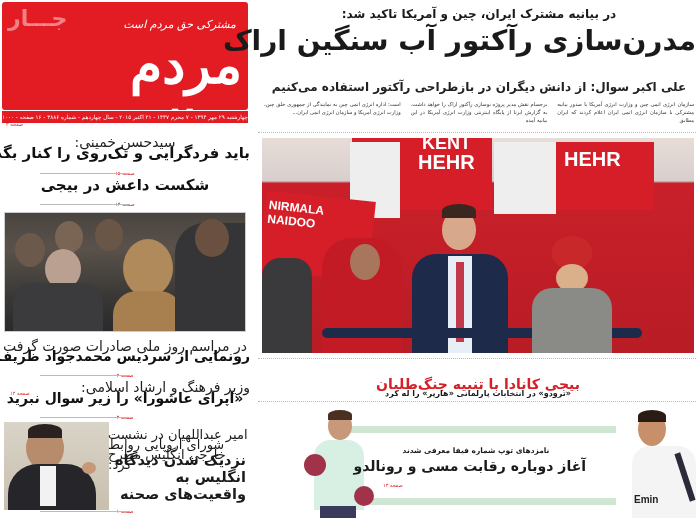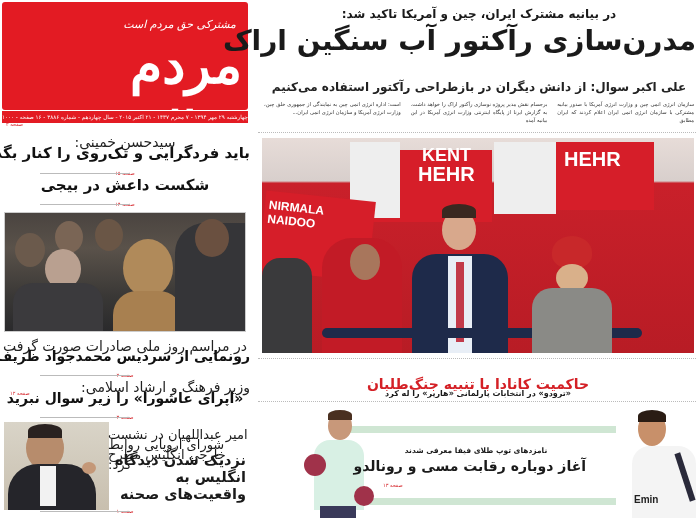--- a/index.html
+++ b/index.html
@@ -66,20 +66,21 @@
   .sports .band { position: absolute; left: 80px; right: 80px; height: 7px; background: #cfe6d3; }
   .s-kicker { position: absolute; right: 110px; top: 42px; width: 220px; font-size: 7.5px; font-weight: bold; text-align: center; }
   .s-head { position: absolute; right: 110px; top: 54px; width: 220px; font-size: 14px; font-weight: bold; text-align: center; white-space: nowrap; }
   .s-pageref { position: absolute; left: 125px; top: 78px; font-size: 5px; color: #d42026; }
 </style>
 </head>
 <body>
 
 <div class="left-col">
   <div class="masthead">
+    <div class="watermark">جـــار</div>
     <div class="slogan">مشترکی حق مردم است</div>
     <div class="logo">مردم سالاری</div>
   </div>
   <div class="dateline">چهارشنبه ۲۹ مهر ۱۳۹۴ - ۷ محرم ۱۴۳۷ - ۲۱ اکتبر ۲۰۱۵ - سال چهاردهم - شماره ۳۸۸۶ - ۱۶ صفحه - ۱۰۰۰ تومان</div>
 
   <div class="kicker k1">سیدحسن خمینی:</div>
   <div class="head h1a">باید فردگرایی و تک‌روی را کنار بگذاریم</div>
   <div class="pageref p1">صفحه ۱۵</div>
   <div class="head h1b">شکست داعش در بیجی</div>
   <div class="pageref p2">صفحه ۱۴</div>
@@ -123,21 +124,21 @@
 <div class="r-body">
   <p>سازمان انرژی اتمی چین و وزارت انرژی آمریکا با صدور بیانیه مشترکی با سازمان انرژی اتمی ایران اعلام کردند که ایران مطابق</p>
   <p>برجسام نقش مدیر پروژه نوسازی رآکتور اراک را خواهد داشت. به گزارش ایرنا از پایگاه اینترنتی وزارت انرژی آمریکا در این بیانیه آمده</p>
   <p>است: اداره انرژی اتمی چین به نمایندگی از جمهوری خلق چین، وزارت انرژی آمریکا و سازمان انرژی اتمی ایران...</p>
 </div>
 <div class="r-pageref">صفحه ۲</div>
 <div class="dotsep" style="top:132px;"></div>
 
 <div class="photo-trudeau">
   <div style="position:absolute;left:0;top:0;width:432px;height:215px;background:linear-gradient(180deg,#e7dcd8 0%,#d8cfcc 20%,#c9202a 21%,#b81c25 100%);"></div>
-  <div class="sign" style="left:90px;top:12px;width:140px;height:72px;">
+  <div class="sign" style="left:90px;top:0;width:140px;height:72px;">
     <div style="position:absolute;left:70px;top:-4px;font-size:18px;line-height:18px;">KENT</div>
     <div style="position:absolute;left:66px;top:14px;font-size:20px;line-height:20px;">HEHR</div>
   </div>
   <div style="position:absolute;left:88px;top:4px;width:50px;height:76px;background:#eee;"></div>
   <div class="sign" style="left:232px;top:4px;width:160px;height:68px;">
     <div style="position:absolute;left:70px;top:6px;font-size:20px;">HEHR</div>
   </div>
   <div style="position:absolute;left:232px;top:4px;width:62px;height:72px;background:#eee;"></div>
   <div class="sign" style="left:0;top:58px;width:110px;height:80px;transform:rotate(6deg);">
     <div style="position:absolute;left:4px;top:8px;font-size:12px;line-height:13px;">NIRMALA</div>
@@ -152,36 +153,36 @@
   <div class="person" style="left:194px;top:124px;width:8px;height:80px;background:#c23a4a;"></div>
   <div class="person" style="left:60px;top:190px;width:320px;height:10px;background:#1e2a4a;border-radius:5px;"></div>
   <div class="person" style="left:290px;top:98px;width:40px;height:32px;border-radius:50% 50% 40% 40%;background:#c8282a;"></div>
   <div class="person" style="left:294px;top:126px;width:32px;height:28px;border-radius:50%;background:#d9b08a;"></div>
   <div class="person" style="left:270px;top:150px;width:80px;height:65px;background:#8a8a86;border-radius:20px 20px 0 0;"></div>
   <div class="person" style="left:0;top:120px;width:50px;height:95px;background:#3a3a3c;border-radius:18px 18px 0 0;"></div>
 </div>
 <div class="dotsep" style="top:358px;"></div>
 
 <div class="t-kicker">«ترودو» در انتخابات پارلمانی «هارپر» را له کرد</div>
-<div class="t-head">حاکمیت کانادا با تنبیه جنگ‌طلبان</div>
+<div class="t-head">بیجی کانادا با تنبیه جنگ‌طلبان</div>
 <div class="t-pageref">صفحه ۱۲</div>
 <div class="dotsep" style="top:401px;"></div>
 
 <div class="sports">
   <div class="band" style="top:22px;"></div>
   <div class="band" style="top:94px;"></div>
   <div style="position:absolute;left:30px;top:6px;width:80px;height:108px;">
     <div style="position:absolute;left:40px;top:2px;width:24px;height:28px;border-radius:50%;background:#c8987a;"></div>
     <div style="position:absolute;left:40px;top:0;width:24px;height:10px;border-radius:50% 50% 0 0;background:#4a3020;"></div>
     <div style="position:absolute;left:26px;top:30px;width:50px;height:70px;background:#d8f0e4;border-radius:16px 16px 0 0;"></div>
     <div style="position:absolute;left:16px;top:44px;width:22px;height:22px;border-radius:50%;background:#a0324a;"></div>
     <div style="position:absolute;left:66px;top:76px;width:20px;height:20px;border-radius:50%;background:#a0324a;"></div>
     <div style="position:absolute;left:32px;top:96px;width:36px;height:12px;background:#3a3a5a;"></div>
   </div>
-  <div class="s-kicker">نامزدهای توپ طلای فیفا معرفی شدند</div>
+  <div class="s-kicker">نامزدهای توپ شماره فیفا معرفی شدند</div>
   <div class="s-head">آغاز دوباره رقابت مسی و رونالدو</div>
   <div class="s-pageref">صفحه ۱۳</div>
   <div style="position:absolute;right:0;top:4px;width:70px;height:110px;">
     <div style="position:absolute;left:12px;top:4px;width:28px;height:34px;border-radius:50%;background:#c8906a;"></div>
     <div style="position:absolute;left:12px;top:2px;width:28px;height:12px;border-radius:50% 50% 0 0;background:#2a1c14;"></div>
     <div style="position:absolute;left:6px;top:38px;width:64px;height:72px;background:#f4f4f4;border-radius:18px 18px 0 0;"></div>
     <div style="position:absolute;left:56px;top:44px;width:6px;height:50px;background:#2a2a3a;transform:rotate(-18deg);"></div>
     <div style="position:absolute;left:8px;top:86px;font-size:10px;font-weight:bold;color:#222;direction:ltr;font-family:'Liberation Sans',sans-serif;">Emin</div>
   </div>
 </div>

